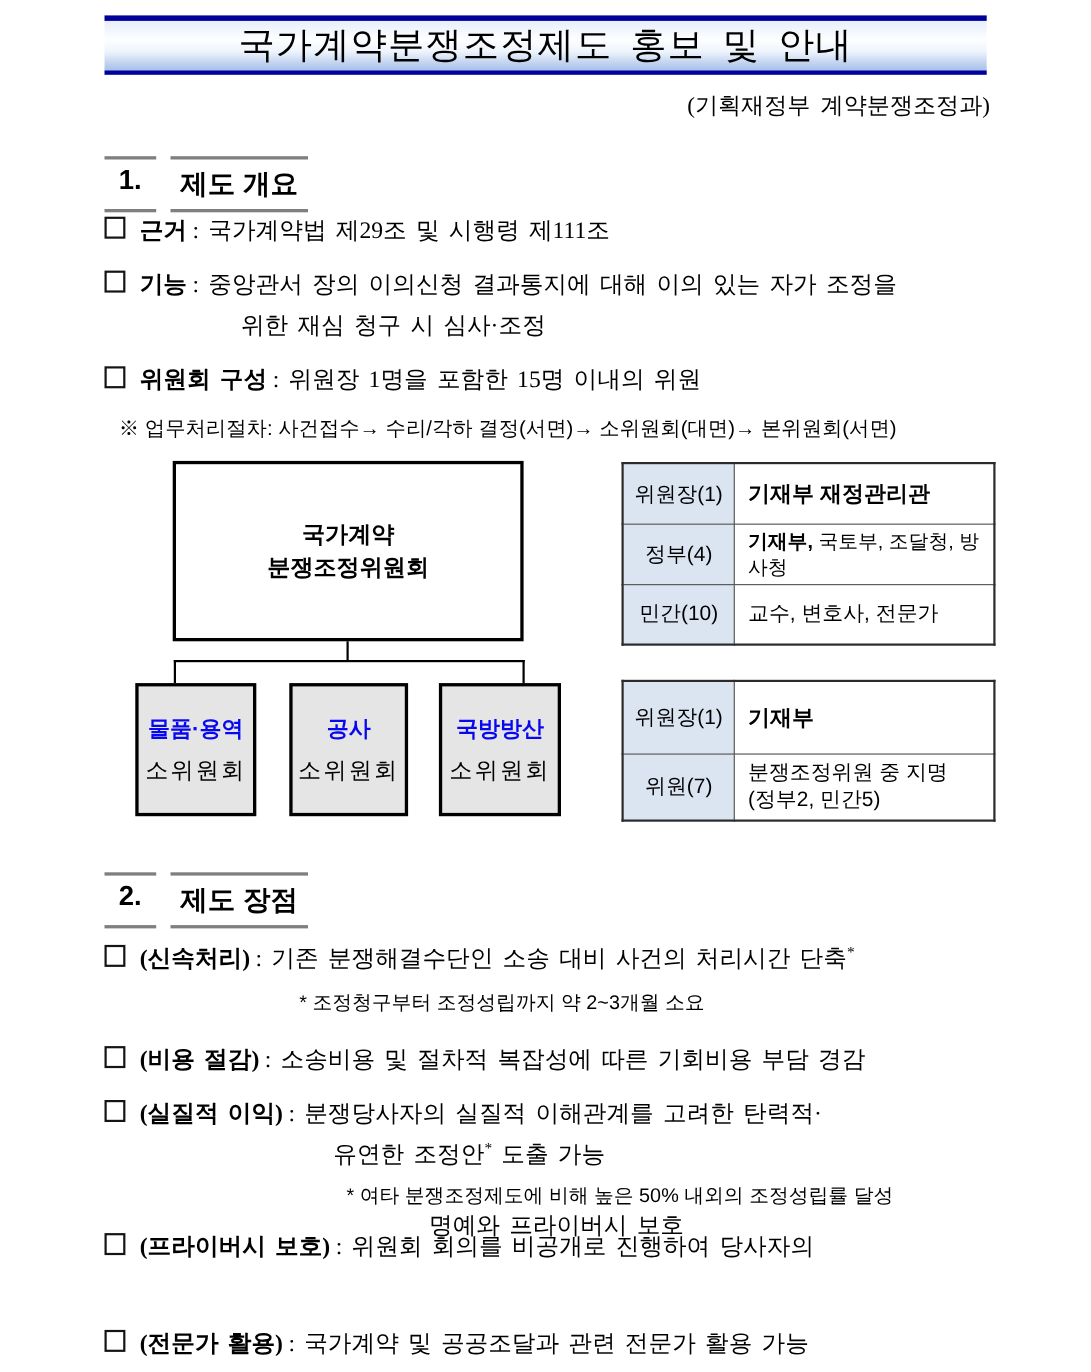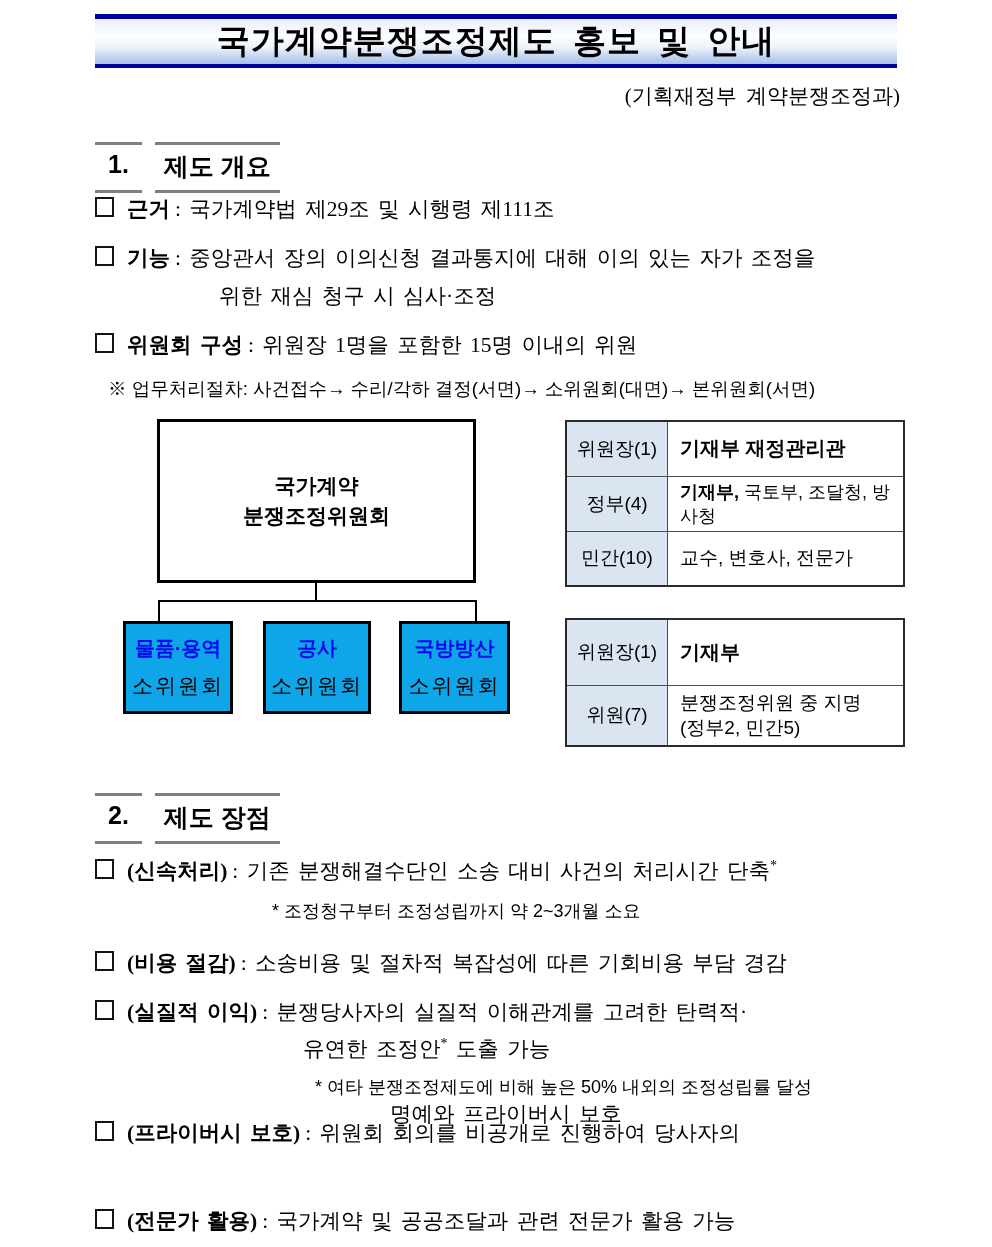--- a/index.html
+++ b/index.html
@@ -8,21 +8,21 @@
     font-family:"Liberation Serif",serif;color:#000;overflow:hidden;
   }
   
   .banner{
     position:absolute;left:95px;top:14px;width:802px;height:54px;box-sizing:border-box;
     border-top:5px solid #00009b;border-bottom:4px solid #00009b;
     background:linear-gradient(180deg,#e7effb 0%,#fdfeff 38%,#eef4fc 62%,#bccfee 88%,#a7c1e8 100%);
     display:flex;align-items:center;justify-content:center;
   }
   .banner-title{
-    font-family:"Liberation Sans",sans-serif;font-weight:bold;font-size:33px;
+    font-family:"Liberation Sans",sans-serif;font-weight:normal;font-size:33px;
     letter-spacing:1px;word-spacing:6px;
   }
   .subtitle{position:absolute;top:82px;right:92px;font-size:21px;word-spacing:4px;}
   
   .sec-head{position:absolute;left:95px;display:flex;gap:13px;
     font-family:"Liberation Sans",sans-serif;font-weight:bold;font-size:25px;}
   .sec-head .seg{border-top:3px solid #7f7f7f;border-bottom:3px solid #7f7f7f;padding:5px 9px 7px;}
   .sec-head .num{padding:5px 13px 7px;}
   
   .item{position:absolute;font-size:21.5px;white-space:nowrap;word-spacing:3px;}
@@ -35,22 +35,22 @@
   .fnote{position:absolute;font-family:"Liberation Sans",sans-serif;font-size:18px;white-space:nowrap;}
   sup.star{font-size:14px;vertical-align:8px;line-height:0;}
   
   .org-root{
     position:absolute;left:157px;top:419px;width:319px;height:164px;box-sizing:border-box;
     border:3px solid #000;display:flex;flex-direction:column;align-items:center;justify-content:center;
     gap:2px;font-family:"Liberation Sans",sans-serif;font-weight:bold;font-size:21px;
   }
   .conn{position:absolute;background:#000;}
   .sub-box{
-    position:absolute;top:621px;height:93px;box-sizing:border-box;border:3px solid #000;
-    display:flex;flex-direction:column;align-items:center;justify-content:center;gap:10px;background:#0ea5e9;
+    position:absolute;top:621px;height:121px;box-sizing:border-box;border:3px solid #000;
+    display:flex;flex-direction:column;align-items:center;justify-content:center;gap:10px;background:#e5e5e5;
   }
   .sub-name{font-family:"Liberation Sans",sans-serif;font-weight:bold;font-size:20px;color:#0808f0;}
   .sub-type{font-size:21px;letter-spacing:2px;}
   
   .info-table{position:absolute;left:565px;width:340px;border-collapse:collapse;
     font-family:"Liberation Sans",sans-serif;font-size:19px;border:2px solid #2b2b2b;}
   .info-table td{border:1px solid #4d4d4d;padding:0;}
   .info-table td.hd{width:100px;background:#dbe5f1;text-align:center;}
   .info-table td.val{padding-left:12px;margin-top:48px;}
   .t1 tr{height:55px;}

